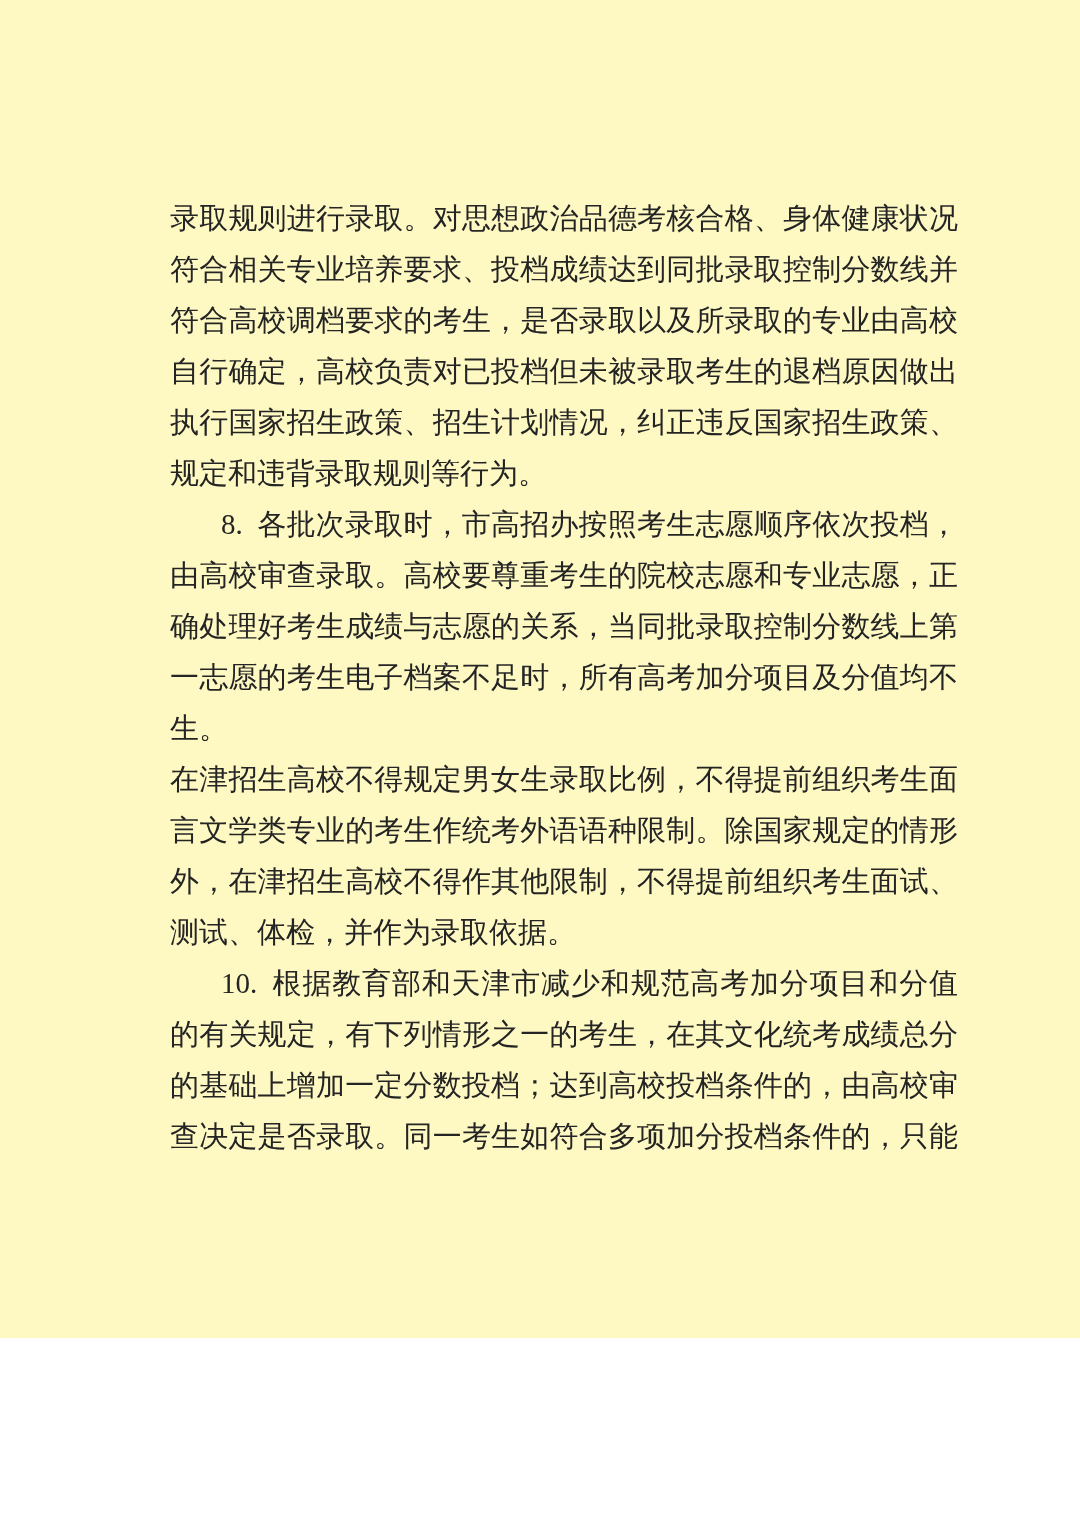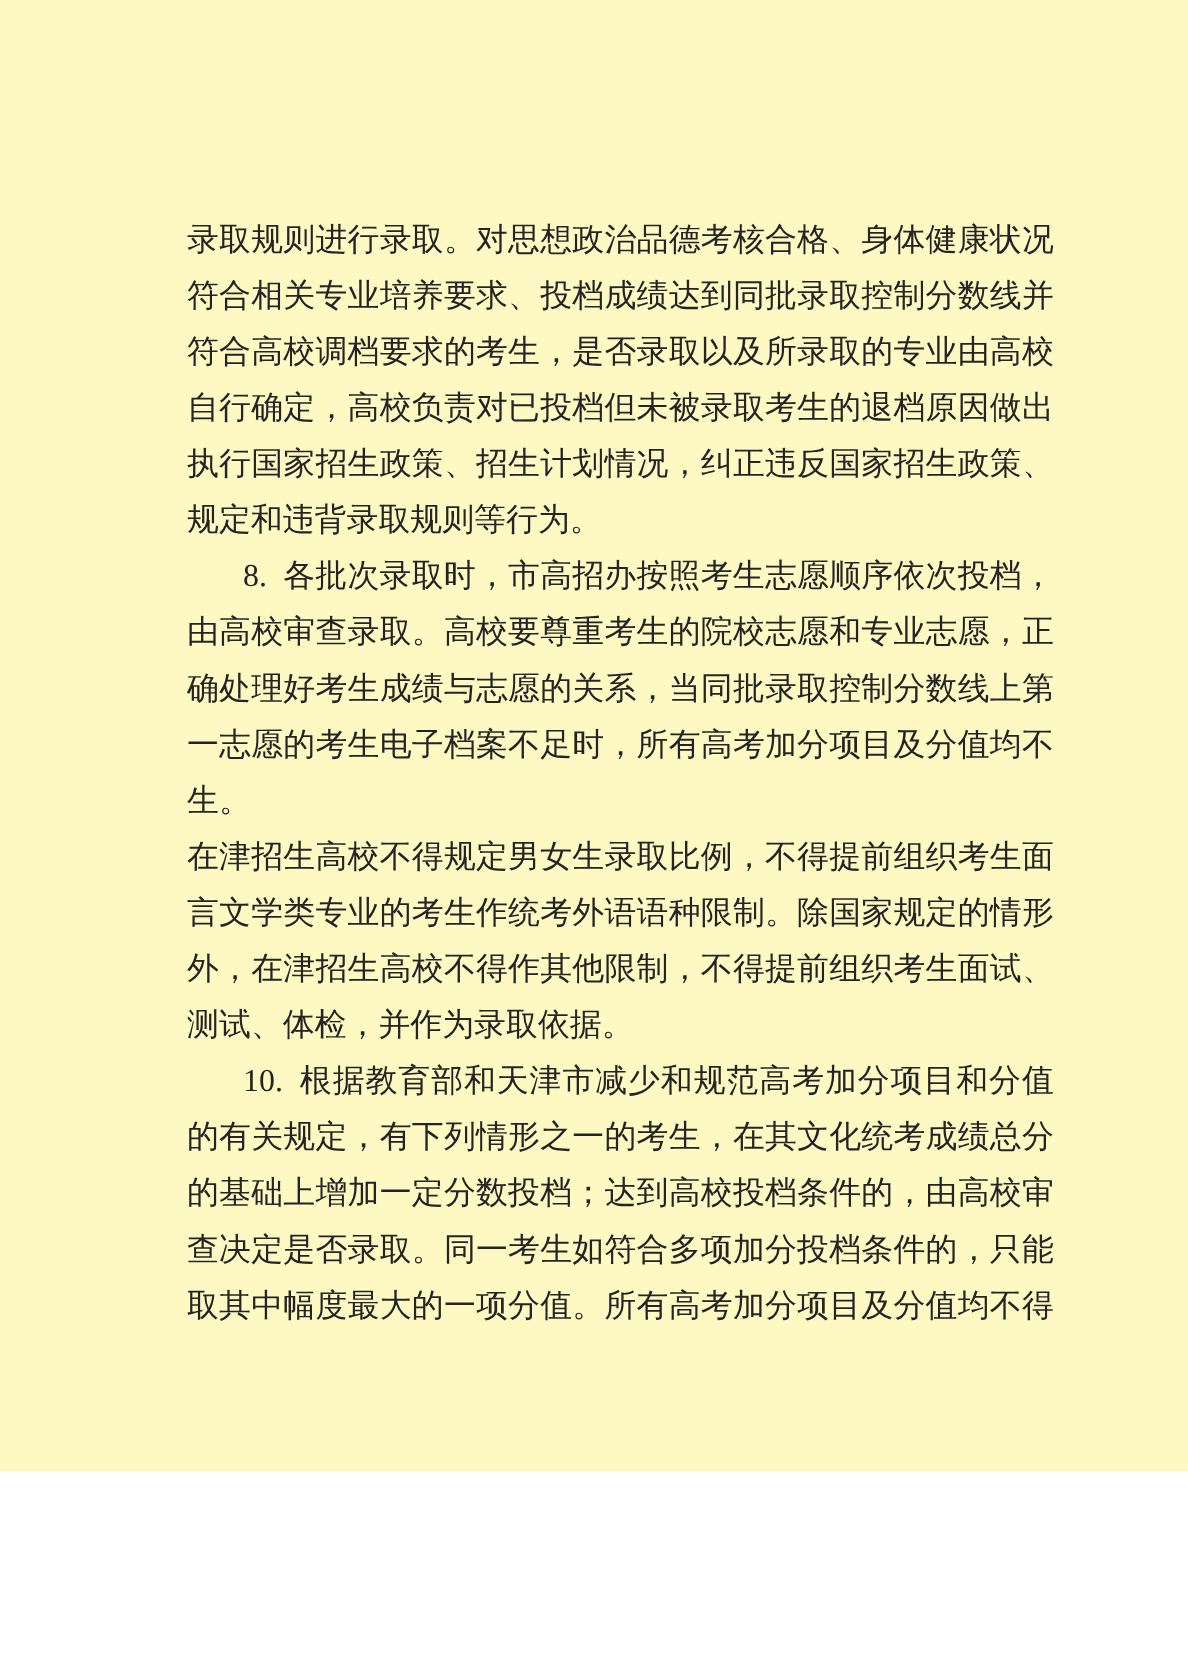--- a/index.html
+++ b/index.html
@@ -64,16 +64,15 @@
     <div class="line">一志愿的考生电子档案不足时，所有高考加分项目及分值均不得</div>
     <div class="line para-end">生。</div>
     <div class="line">在津招生高校不得规定男女生录取比例，不得提前组织考生面试</div>
     <div class="line">言文学类专业的考生作统考外语语种限制。除国家规定的情形</div>
     <div class="line">外，在津招生高校不得作其他限制，不得提前组织考生面试、</div>
     <div class="line para-end">测试、体检，并作为录取依据。</div>
     <div class="line para-start">10. 根据教育部和天津市减少和规范高考加分项目和分值</div>
     <div class="line">的有关规定，有下列情形之一的考生，在其文化统考成绩总分</div>
     <div class="line">的基础上增加一定分数投档；达到高校投档条件的，由高校审</div>
     <div class="line">查决定是否录取。同一考生如符合多项加分投档条件的，只能</div>
-    <div class="line">取其中幅度最大的一项分值。所有高考加分项目及分值均不得</div>
   </div>
   <div class="page-number">-16-</div>
 </div>
 
 </body></html>

